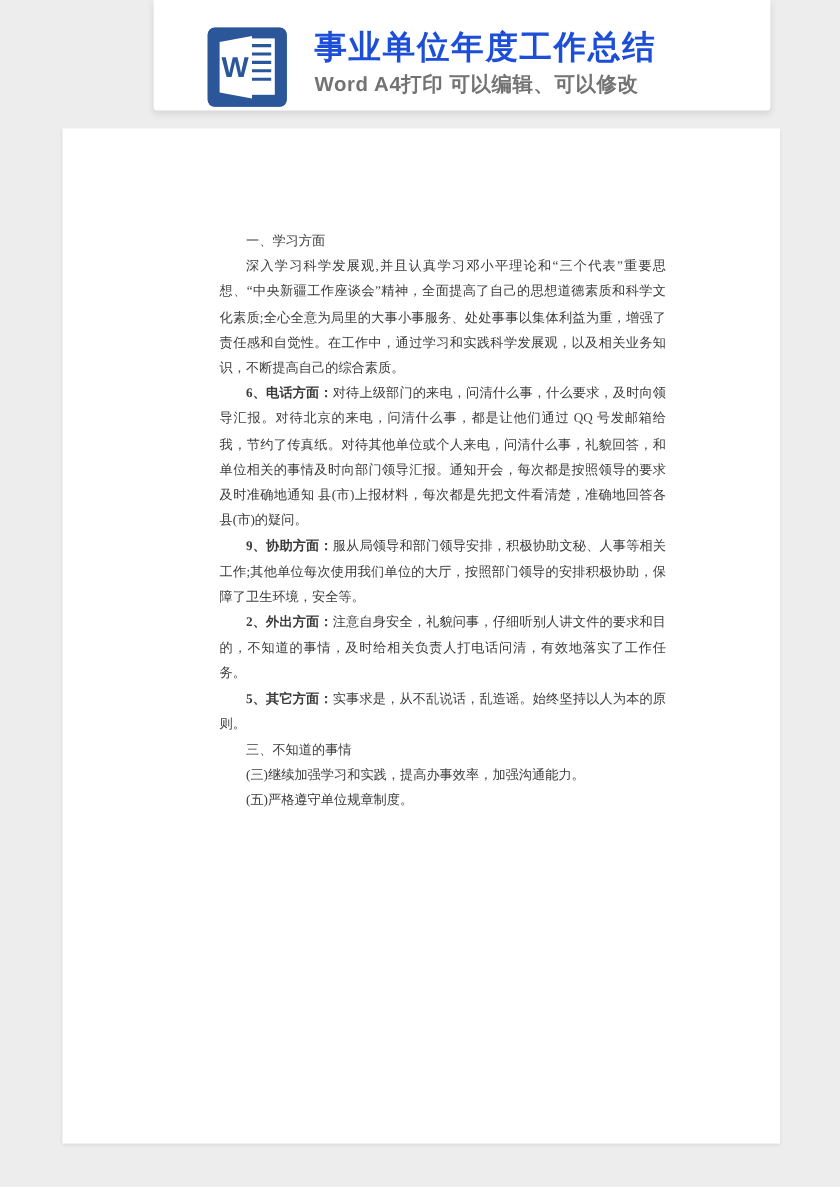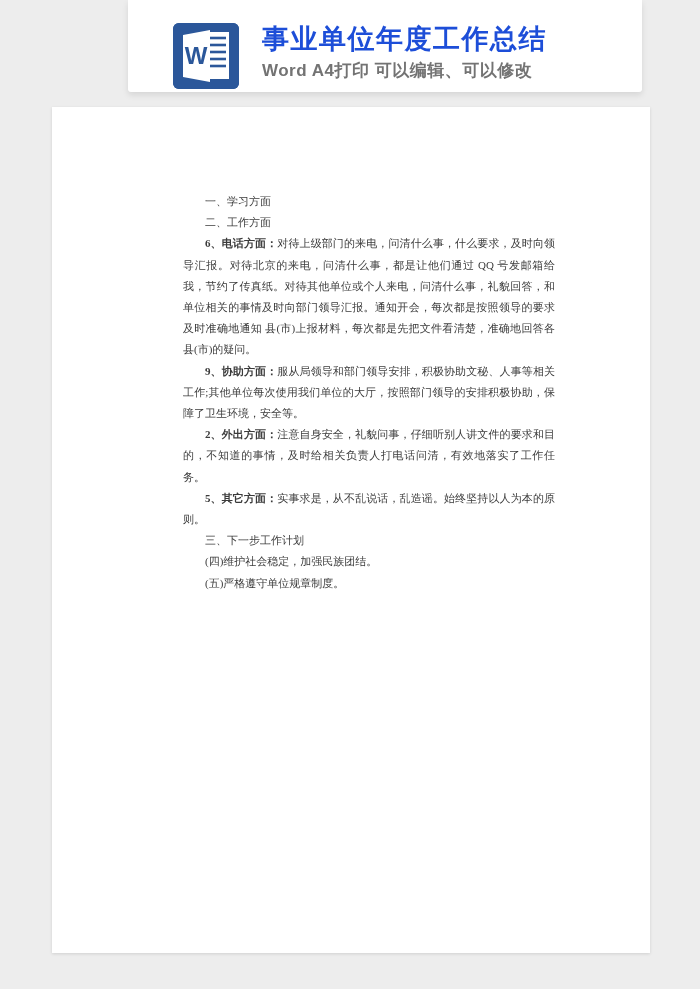--- a/index.html
+++ b/index.html
@@ -78,24 +78,24 @@
     <div class="header-text">
       <div class="page-title">事业单位年度工作总结</div>
       <div class="page-subtitle">Word A4打印 可以编辑、可以修改</div>
     </div>
 
   </div>
 
   <div class="paper">
     <div class="doc-content">
         <p>一、学习方面</p>
-        <p>二、工作方面</p>
+        <p>深入学习科学发展观,并且认真学习邓小平理论和“三个代表”重要思想、“中央新疆工作座谈会”精神，全面提高了自己的思想道德素质和科学文化素质;全心全意为局里的大事小事服务、处处事事以集体利益为重，增强了责任感和自觉性。在工作中，通过学习和实践科学发展观，以及相关业务知识，不断提高自己的综合素质。</p>
         <p><b>6、电话方面：</b>对待上级部门的来电，问清什么事，什么要求，及时向领导汇报。对待北京的来电，问清什么事，都是让他们通过 QQ 号发邮箱给我，节约了传真纸。对待其他单位或个人来电，问清什么事，礼貌回答，和单位相关的事情及时向部门领导汇报。通知开会，每次都是按照领导的要求及时准确地通知 县(市)上报材料，每次都是先把文件看清楚，准确地回答各县(市)的疑问。</p>
         <p><b>9、协助方面：</b>服从局领导和部门领导安排，积极协助文秘、人事等相关工作;其他单位每次使用我们单位的大厅，按照部门领导的安排积极协助，保障了卫生环境，安全等。</p>
         <p><b>2、外出方面：</b>注意自身安全，礼貌问事，仔细听别人讲文件的要求和目的，不知道的事情，及时给相关负责人打电话问清，有效地落实了工作任务。</p>
         <p><b>5、其它方面：</b>实事求是，从不乱说话，乱造谣。始终坚持以人为本的原则。</p>
-        <p>三、下一步工作计划</p>
-        <p>(四)维护社会稳定，加强民族团结。</p>
+        <p>三、不知道的事情</p>
+        <p>(三)继续加强学习和实践，提高办事效率，加强沟通能力。</p>
         <p>(五)严格遵守单位规章制度。</p>
       </div>
   </div>
 
 </div>
 
 </body></html>

